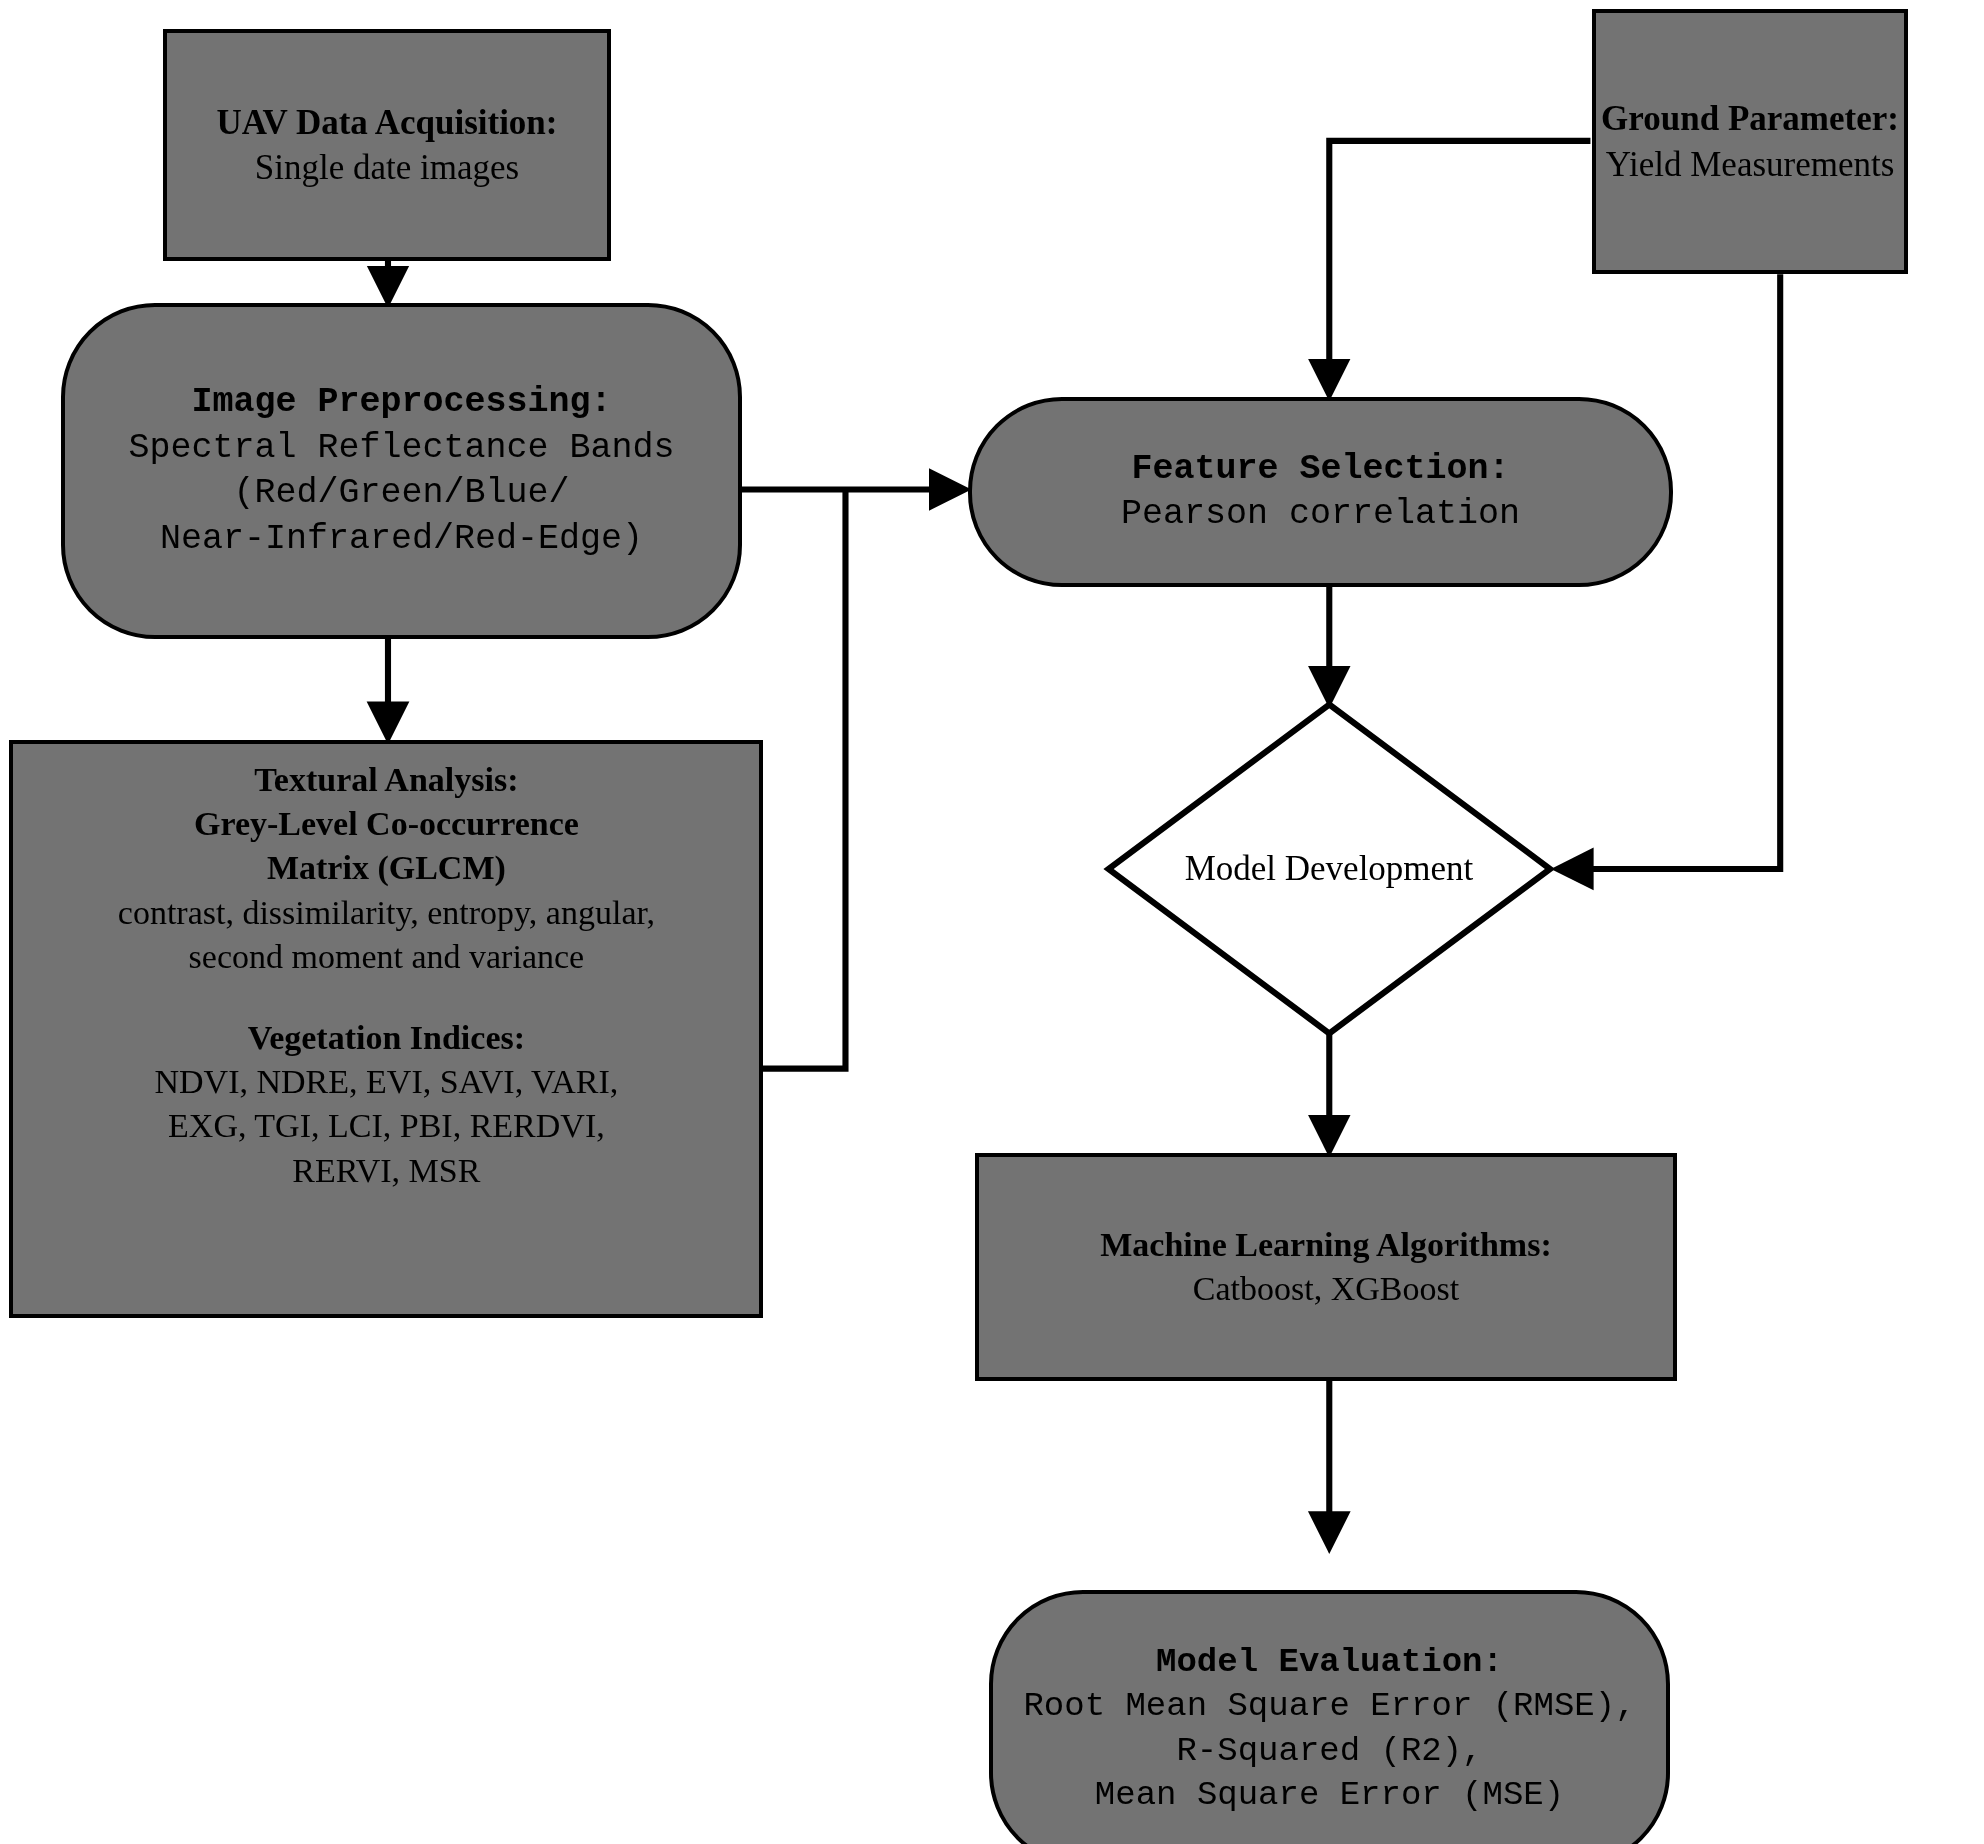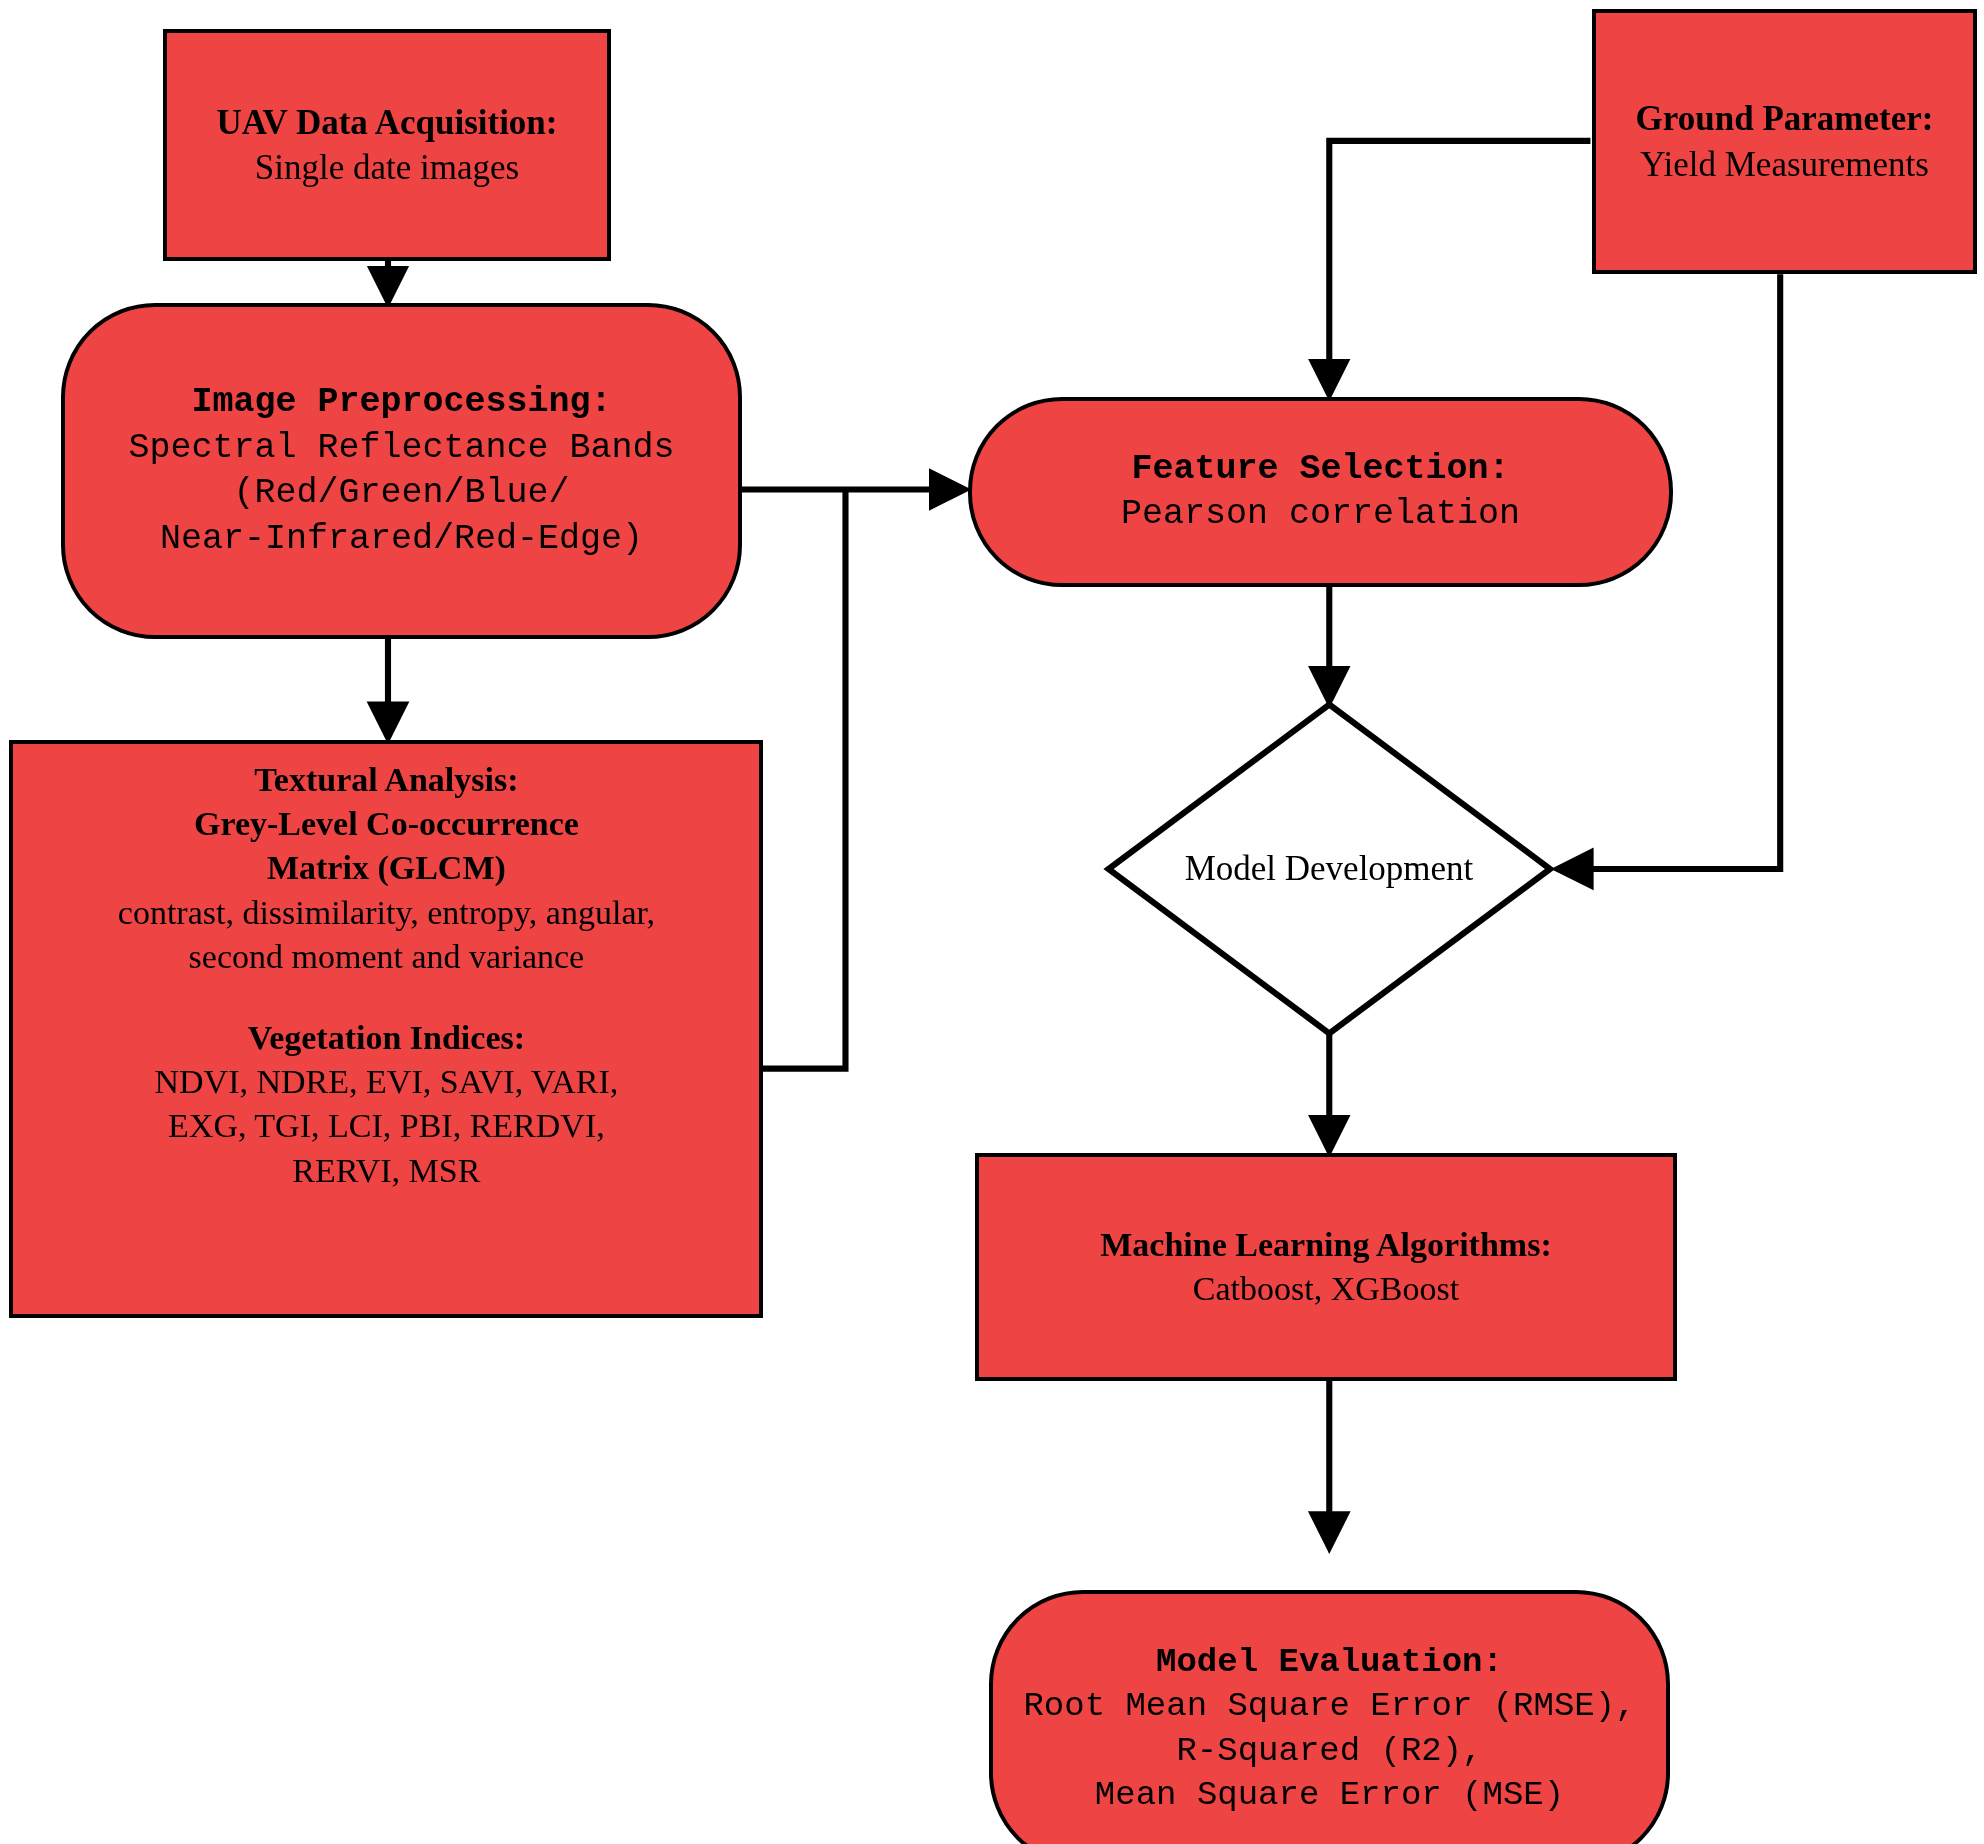--- a/index.html
+++ b/index.html
@@ -1,21 +1,21 @@
 <!DOCTYPE html>
 <html style="font-size:7.5px"><head>
 <meta charset="utf-8">
 <title>UAV Yield Prediction Workflow Flowchart</title>
 <style>
   html,body{margin:0;padding:0;background:#ffffff;}
   body{width:1985px;height:1845px;overflow:hidden;
        font-family:"Liberation Serif","DejaVu Serif",serif;color:#000;}
   #stage{position:relative;width:1985px;height:1845px;background:#fff;}
   svg#wires{position:absolute;left:0;top:0;width:1985px;height:1845px;pointer-events:none;}
-  .node{position:absolute;box-sizing:border-box;background:#ef4444;border:4.2px solid #000;
+  .node{position:absolute;box-sizing:border-box;background:#737373;border:4.2px solid #000;
         display:flex;flex-direction:column;align-items:center;justify-content:center;
         text-align:center;line-height:1.30;}
   .node.rounded{border-radius:94px;font-family:Liberation Mono, monospace;}
   .node .ln{display:block;white-space:nowrap;}
   .node .bold{font-weight:bold;}
   .diamond-label{position:absolute;display:flex;align-items:center;justify-content:center;
         font-weight:normal;white-space:nowrap;text-align:center;}
   .f72{font-size:34px;}
   .f74{font-size:35px;}
 </style>
@@ -90,21 +90,21 @@
     <span class="ln bold">Matrix (GLCM)</span>
     <span class="ln">contrast, dissimilarity, entropy, angular,</span>
     <span class="ln">second moment and variance</span>
     <span class="ln" style="height:37px;">&nbsp;</span>
     <span class="ln bold">Vegetation Indices:</span>
     <span class="ln">NDVI, NDRE, EVI, SAVI, VARI,</span>
     <span class="ln">EXG, TGI, LCI, PBI, RERDVI,</span>
     <span class="ln">RERVI, MSR</span>
   </div>
 
-  <div class="node f74" style="left:1592px;top:9.4px;width:385px;height:265px;">
+  <div class="node f74" style="left:1592px;top:9.4px;width:316px;height:265px;">
     <span class="ln bold">Ground Parameter:</span>
     <span class="ln">Yield Measurements</span>
   </div>
 
   <div class="node rounded f74" style="left:968px;top:397px;width:705px;height:190px;">
     <span class="ln bold">Feature Selection:</span>
     <span class="ln">Pearson correlation</span>
   </div>
 
   <div class="diamond-label f74" style="left:1108px;top:841px;width:442px;height:56px;">

